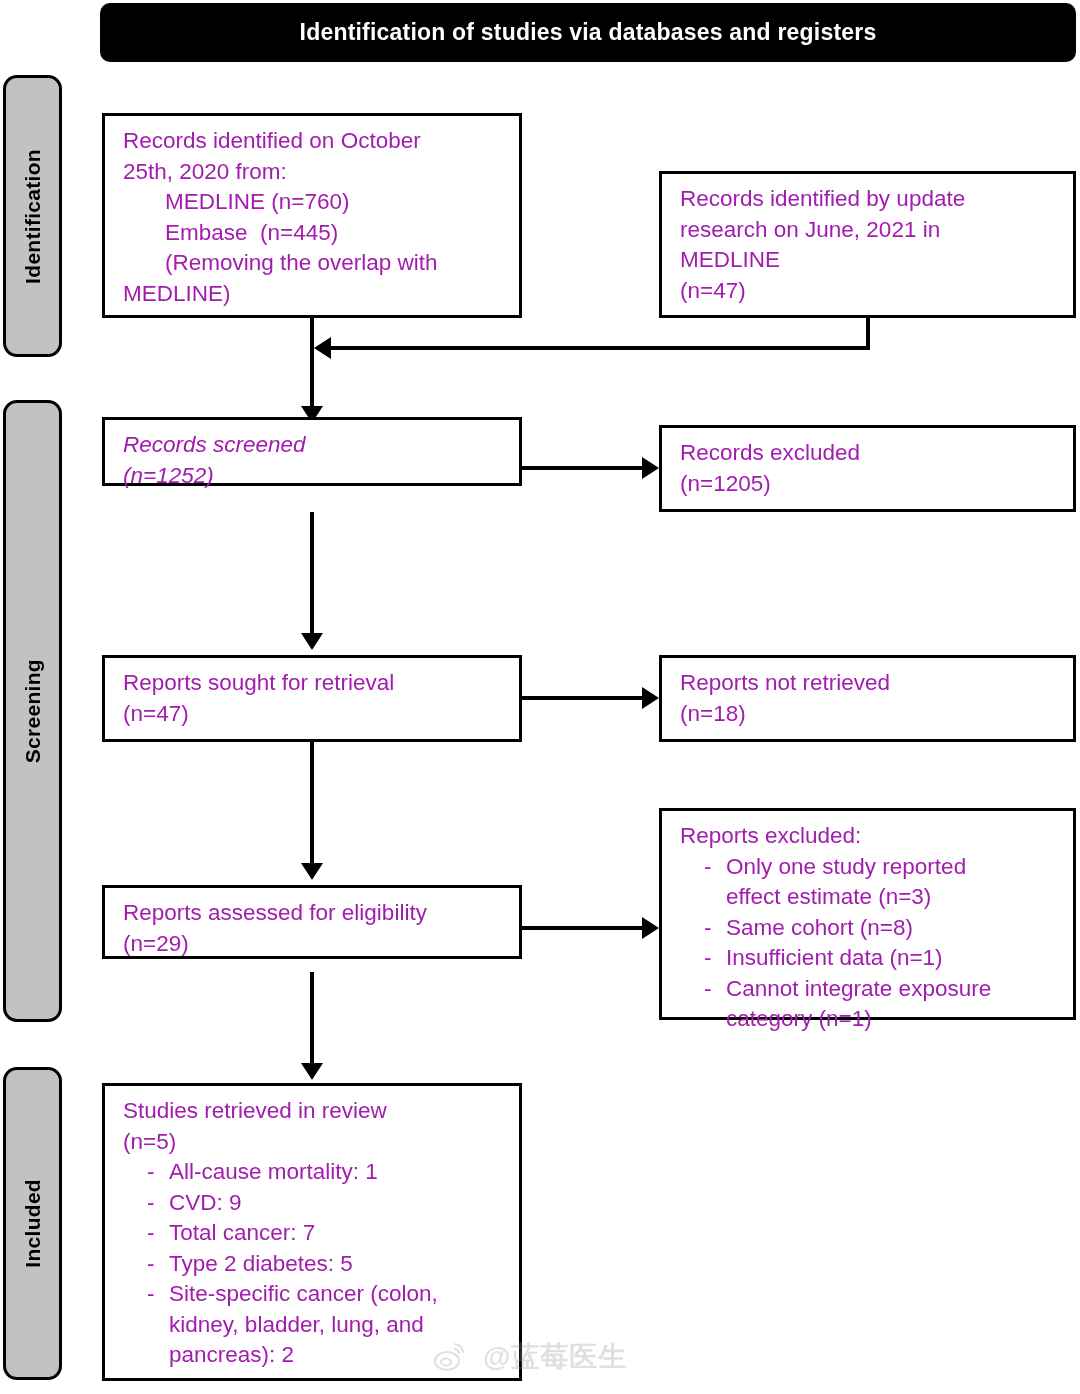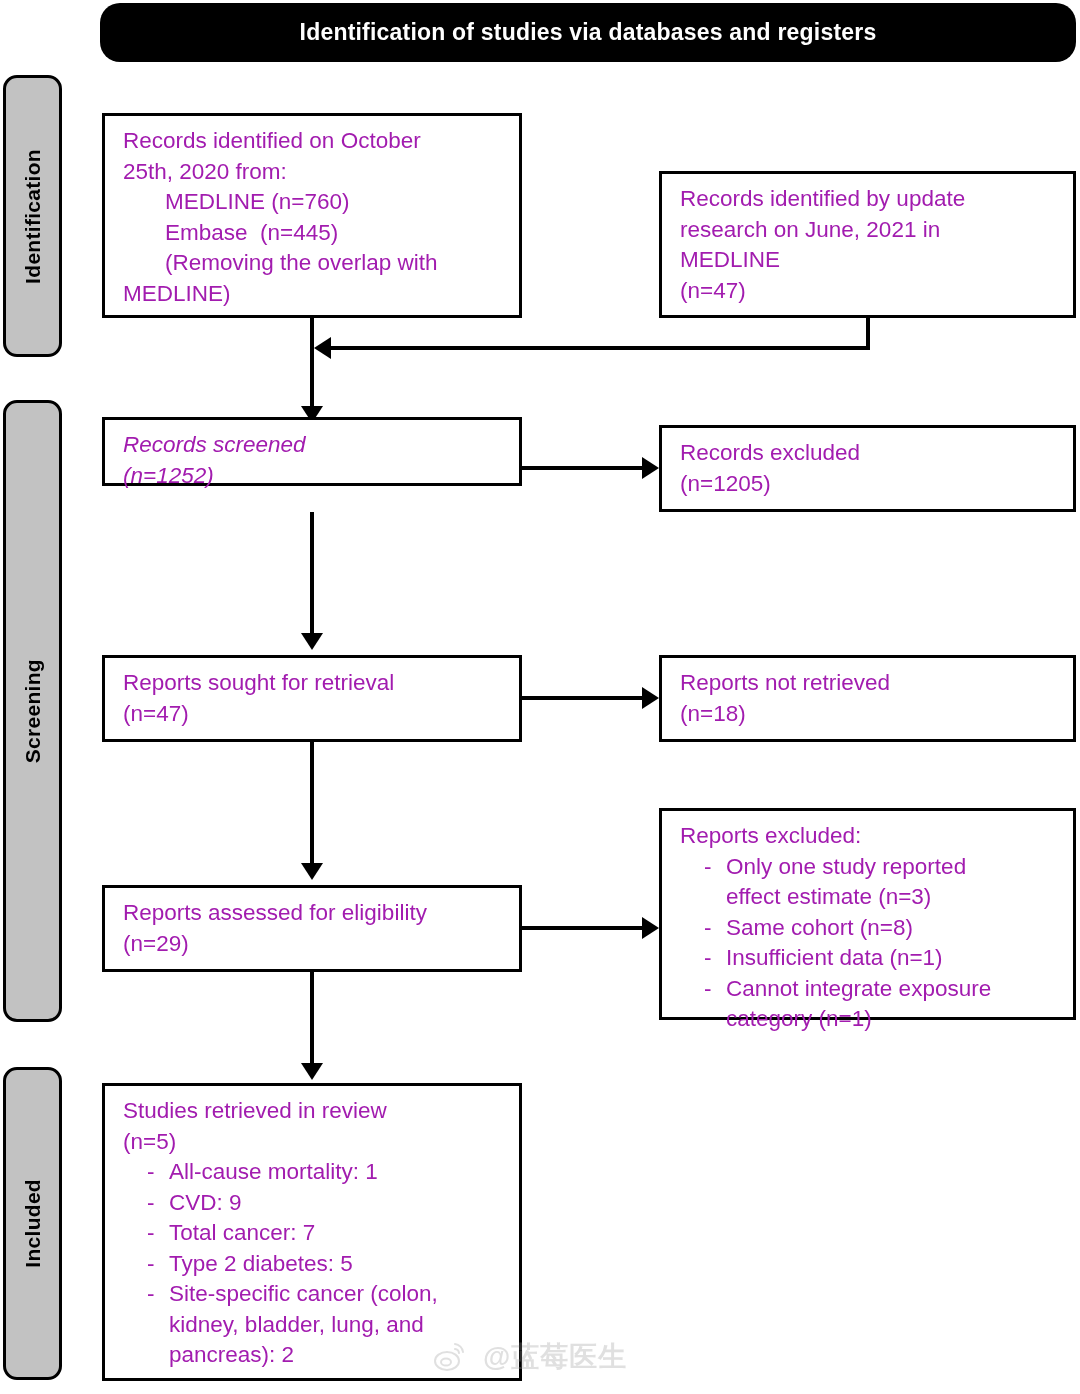--- a/index.html
+++ b/index.html
@@ -18,21 +18,21 @@
   }
 
   
   .header-bar {
     position: absolute;
     left: 100px;
     top: 3px;
     width: 976px;
     height: 59px;
     background: #000000;
-    border-radius: 20px;
+    border-radius: 10px;
     color: #ffffff;
     font-size: 23px;
     font-weight: bold;
     display: flex;
     align-items: center;
     justify-content: center;
     letter-spacing: 0.2px;
     box-sizing: border-box;
   }
 
@@ -198,21 +198,21 @@
     <div class="line">Reports not retrieved</div>
     <div class="line">(n=18)</div>
   </div>
 
   <div class="conn h" style="left:522px; top:696px; width:122px;"></div>
   <div class="arrowhead right" style="left:642px; top:687px;"></div>
 
   <div class="conn v" style="left:310px; top:742px; height:123px;"></div>
   <div class="arrowhead down" style="left:301px; top:863px;"></div>
 
-  <div class="node-box" style="left:102px; top:885px; width:420px; height:87px;">
+  <div class="node-box" style="left:102px; top:885px; width:420px; height:74px;">
     <div class="line">Reports assessed for eligibility</div>
     <div class="line">(n=29)</div>
   </div>
 
   <div class="node-box" style="left:659px; top:808px; width:417px; height:212px;">
     <div class="line">Reports excluded:</div>
     <div class="line bullet"><span class="dash">-</span><span>Only one study reported</span></div>
     <div class="line cont">effect estimate (n=3)</div>
     <div class="line bullet"><span class="dash">-</span><span>Same cohort (n=8)</span></div>
     <div class="line bullet"><span class="dash">-</span><span>Insufficient data (n=1)</span></div>

